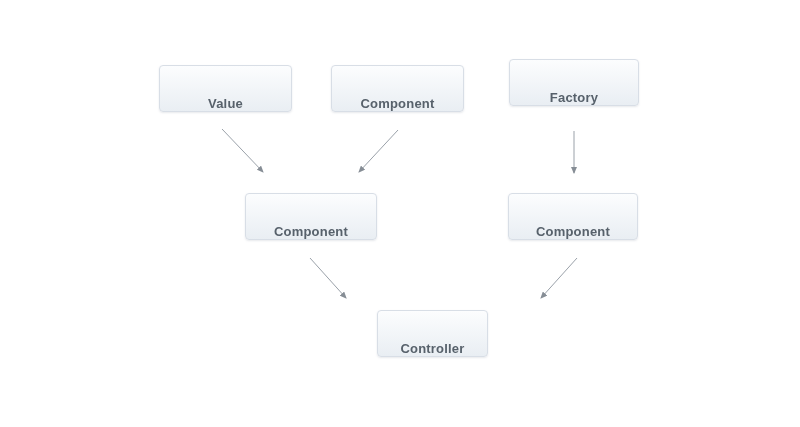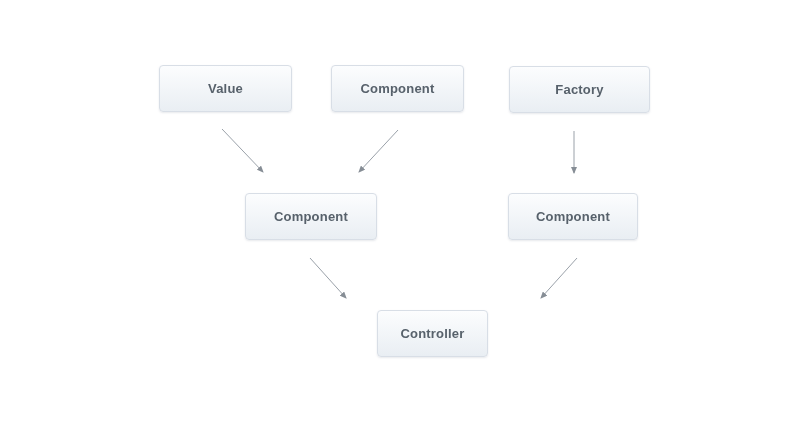--- a/index.html
+++ b/index.html
@@ -20,21 +20,21 @@
     left: 0;
     top: 0;
     width: 800px;
     height: 427px;
     pointer-events: none;
   }
   .node {
     position: absolute;
     box-sizing: border-box;
     display: flex;
-    align-items: center;
+    align-items: flex-end;
     justify-content: center;
     border: 1px solid var(--node-border, #d8dee6);
     border-radius: 4px;
     background: linear-gradient(to bottom,
       var(--node-fill-top, #fcfdfe) 0%,
       var(--node-fill-bottom, #e9eef3) 100%);
     box-shadow: 0 1px 2px rgba(120, 135, 150, 0.18);
   }
   .node span {
     font-size: 13px;
@@ -63,21 +63,21 @@
       <line x1="310" y1="258" x2="346" y2="298" class="edge-line" marker-end="url(#arrowhead)"></line>
       <line x1="577" y1="258" x2="541" y2="298" class="edge-line" marker-end="url(#arrowhead)"></line>
     </svg>
 
 <div class="node" style="left: 159px; top: 65px; width: 133px; height: 47px;">
       <span>Value</span>
     </div>
     <div class="node" style="left: 331px; top: 65px; width: 133px; height: 47px;">
       <span>Component</span>
     </div>
-    <div class="node" style="left: 509px; top: 66px; width: 141px; height: 47px;">
+    <div class="node" style="left: 509px; top: 59px; width: 130px; height: 47px;">
       <span>Factory</span>
     </div>
     <div class="node" style="left: 245px; top: 193px; width: 132px; height: 47px;">
       <span>Component</span>
     </div>
     <div class="node" style="left: 508px; top: 193px; width: 130px; height: 47px;">
       <span>Component</span>
     </div>
     <div class="node" style="left: 377px; top: 310px; width: 111px; height: 47px;">
       <span>Controller</span>

